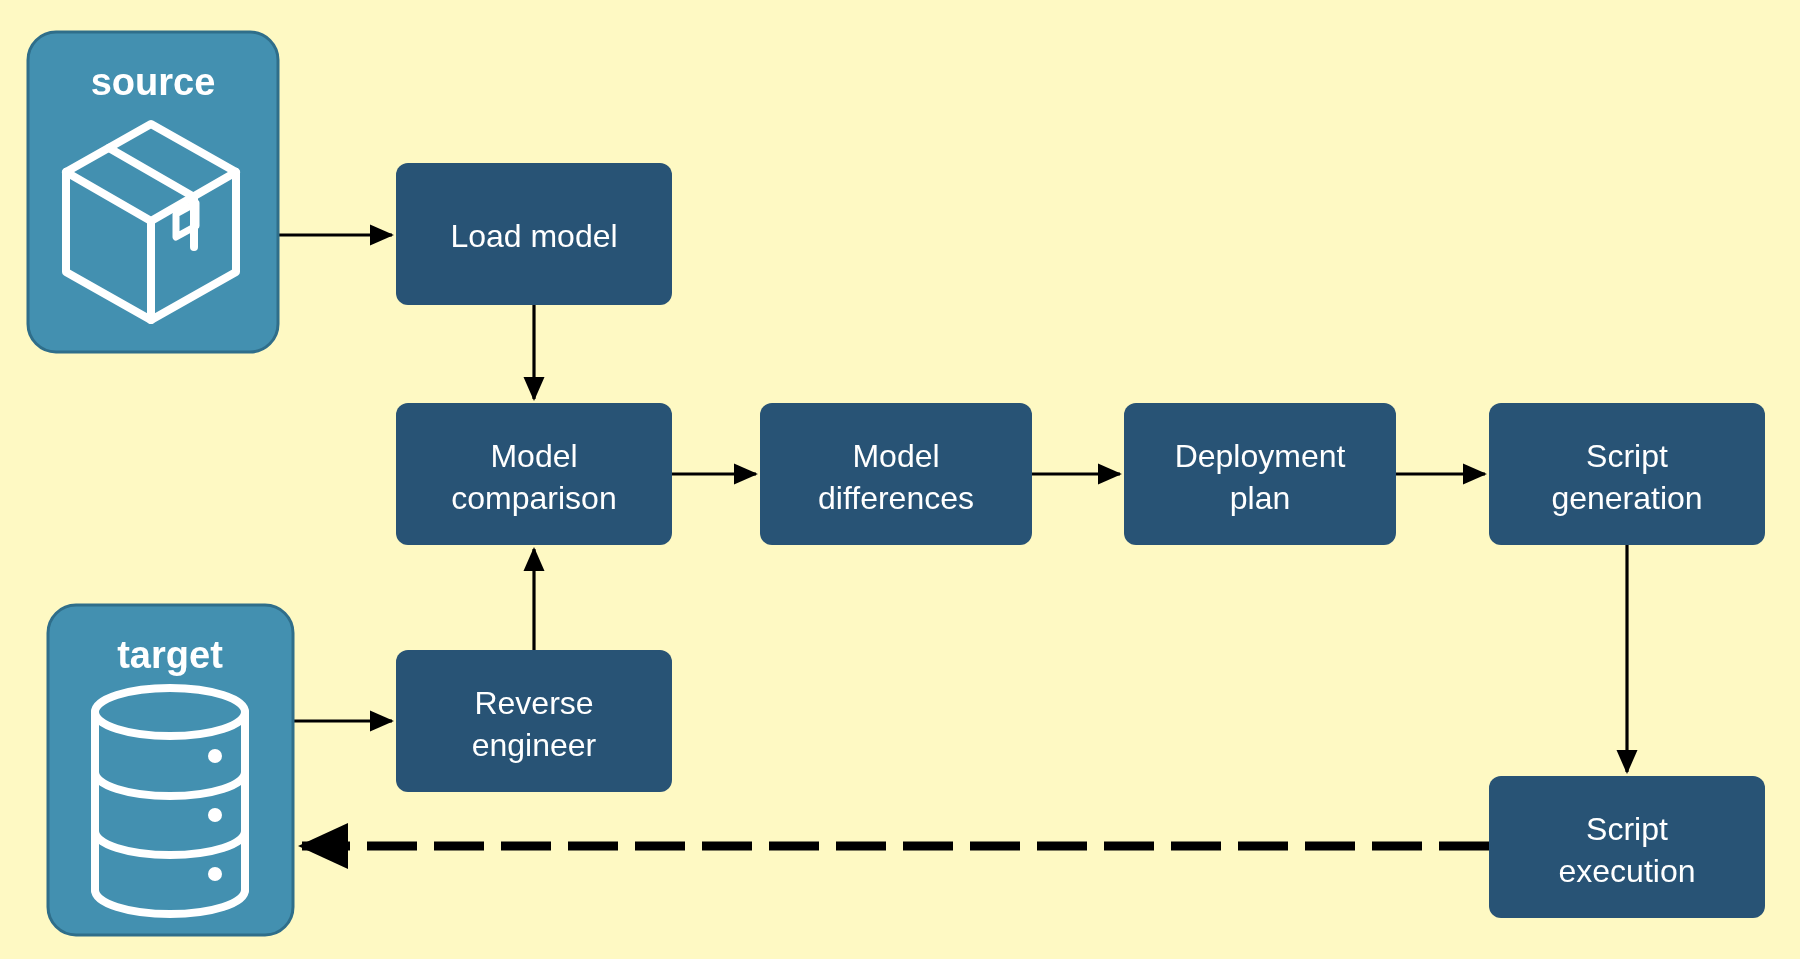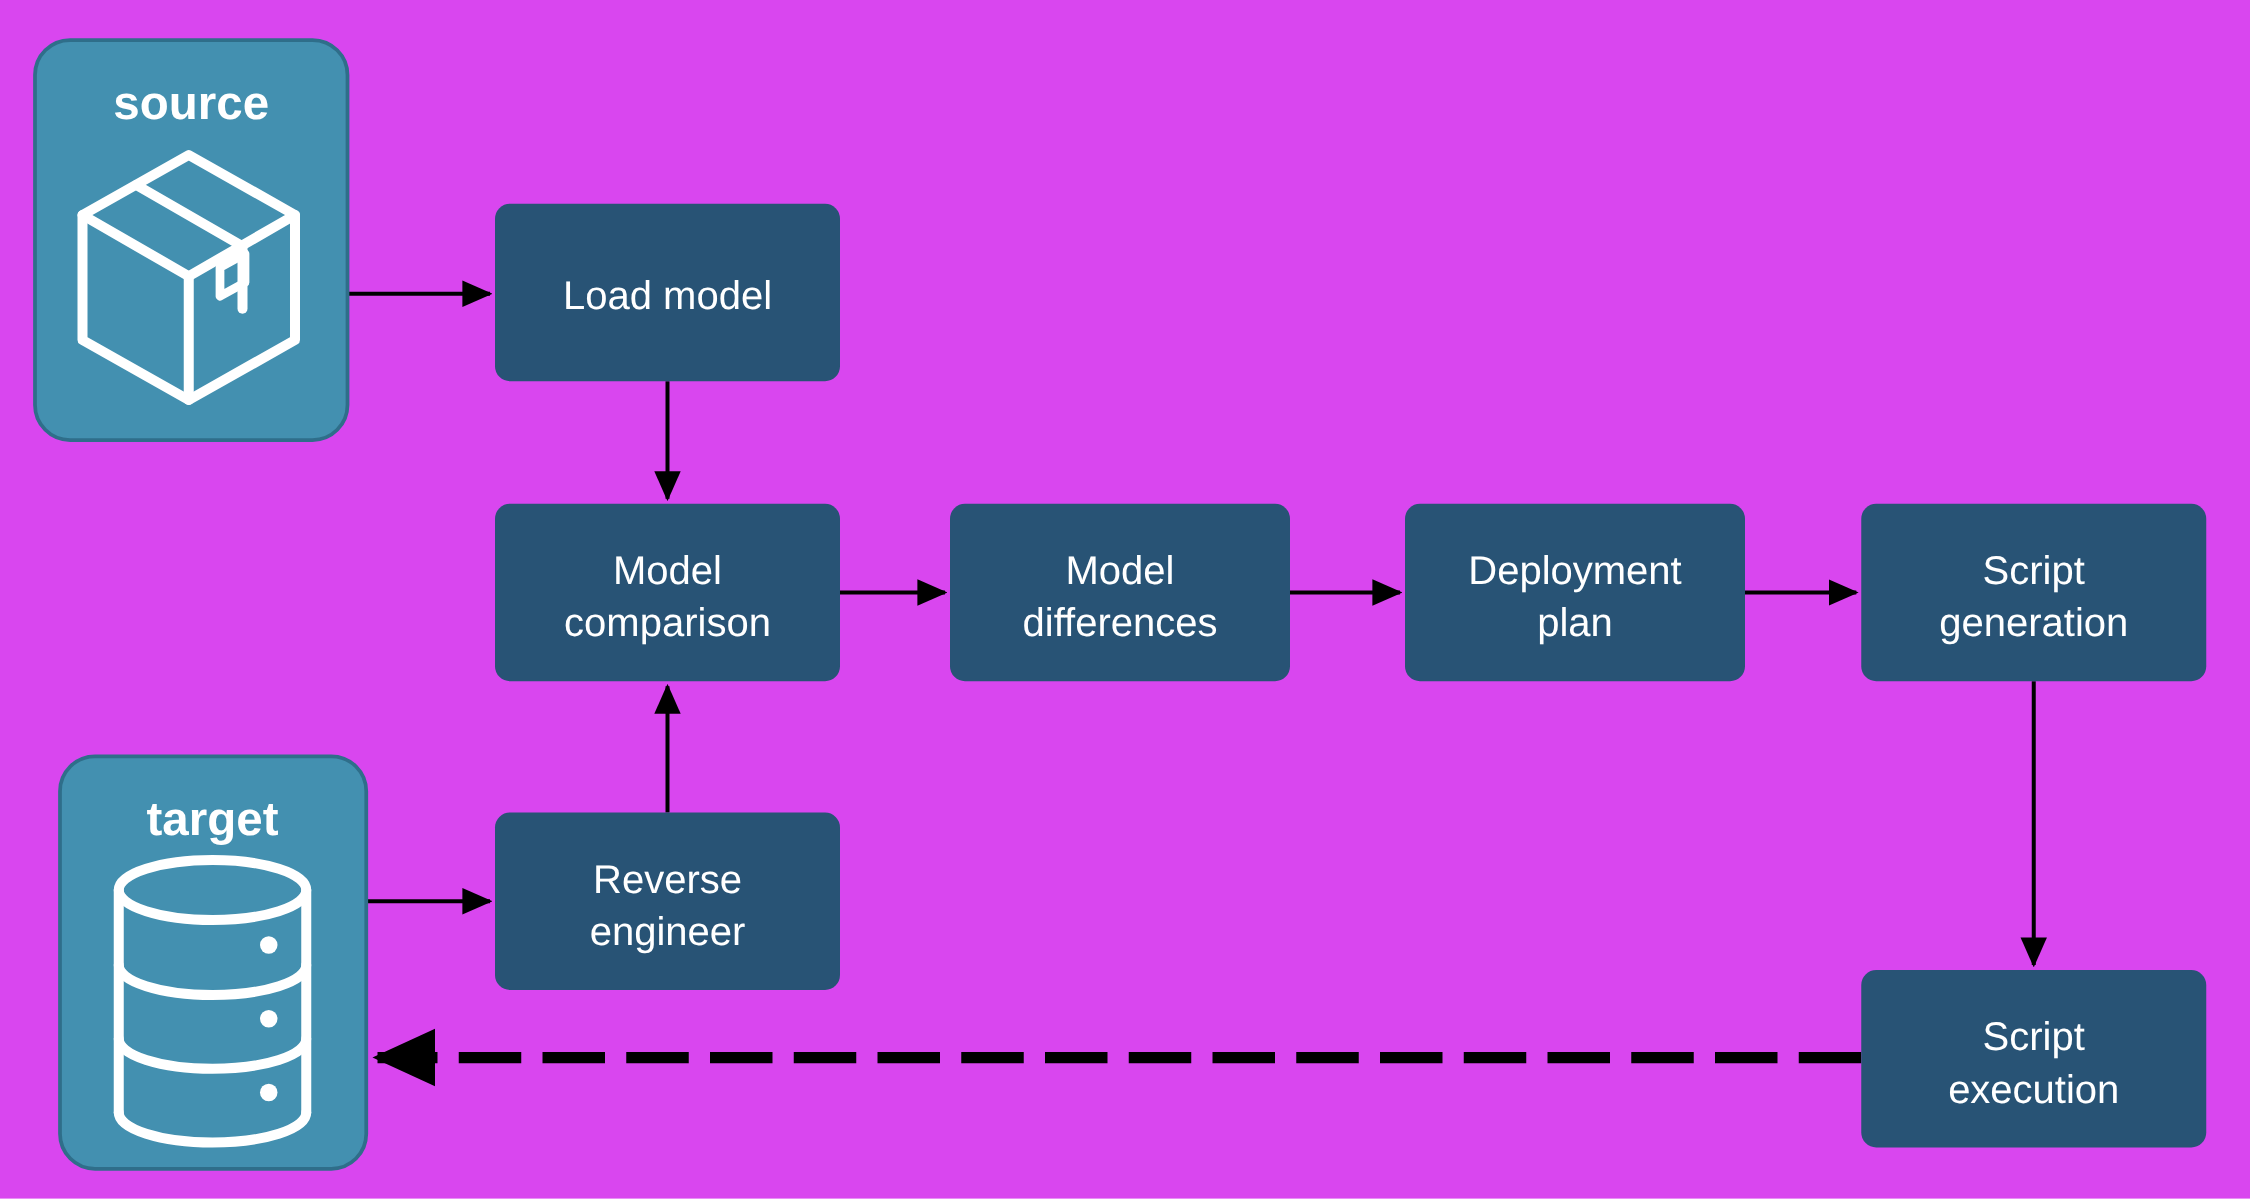--- a/index.html
+++ b/index.html
@@ -10,21 +10,21 @@
   body {
     width: 1800px;
     height: 959px;
     font-family: "Liberation Sans", sans-serif;
     overflow: hidden;
   }
   #diagram-root {
     position: relative;
     width: 1800px;
     height: 959px;
-    background: #d946ef;
+    background: #fef9c3;
   }
   svg.canvas {
     position: absolute;
     top: 0;
     left: 0;
     width: 1800px;
     height: 959px;
     display: block;
   }
   .endpoint-label {

